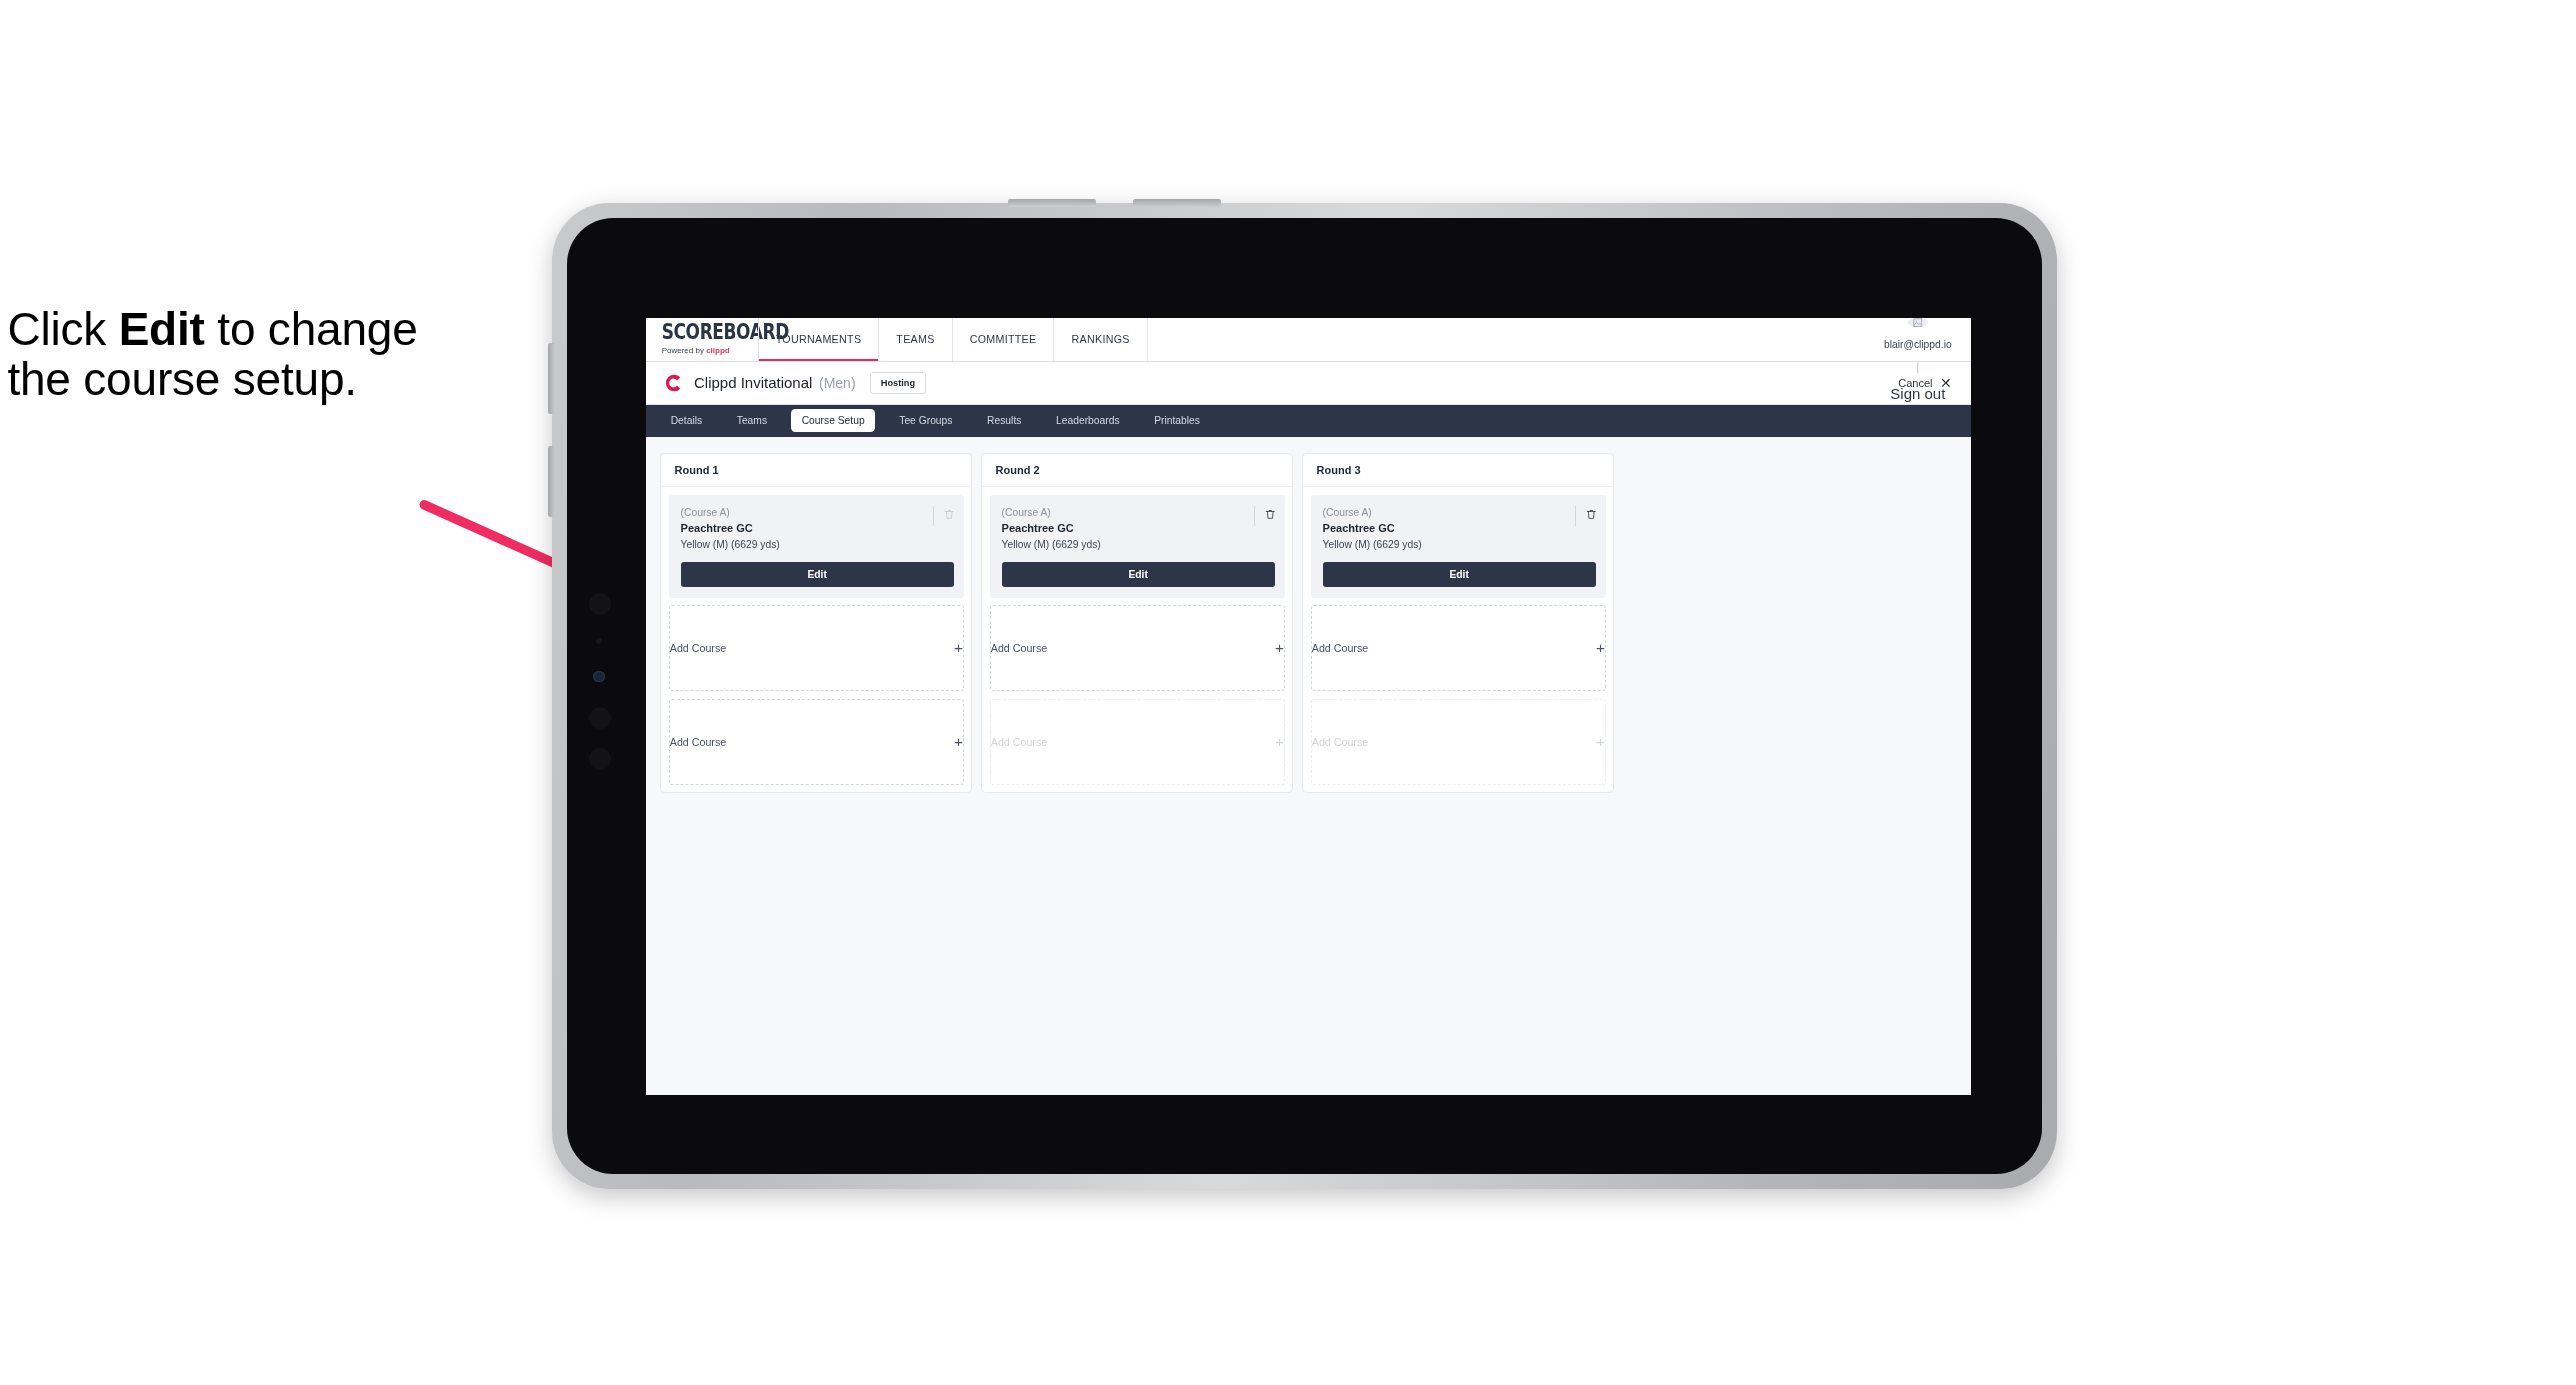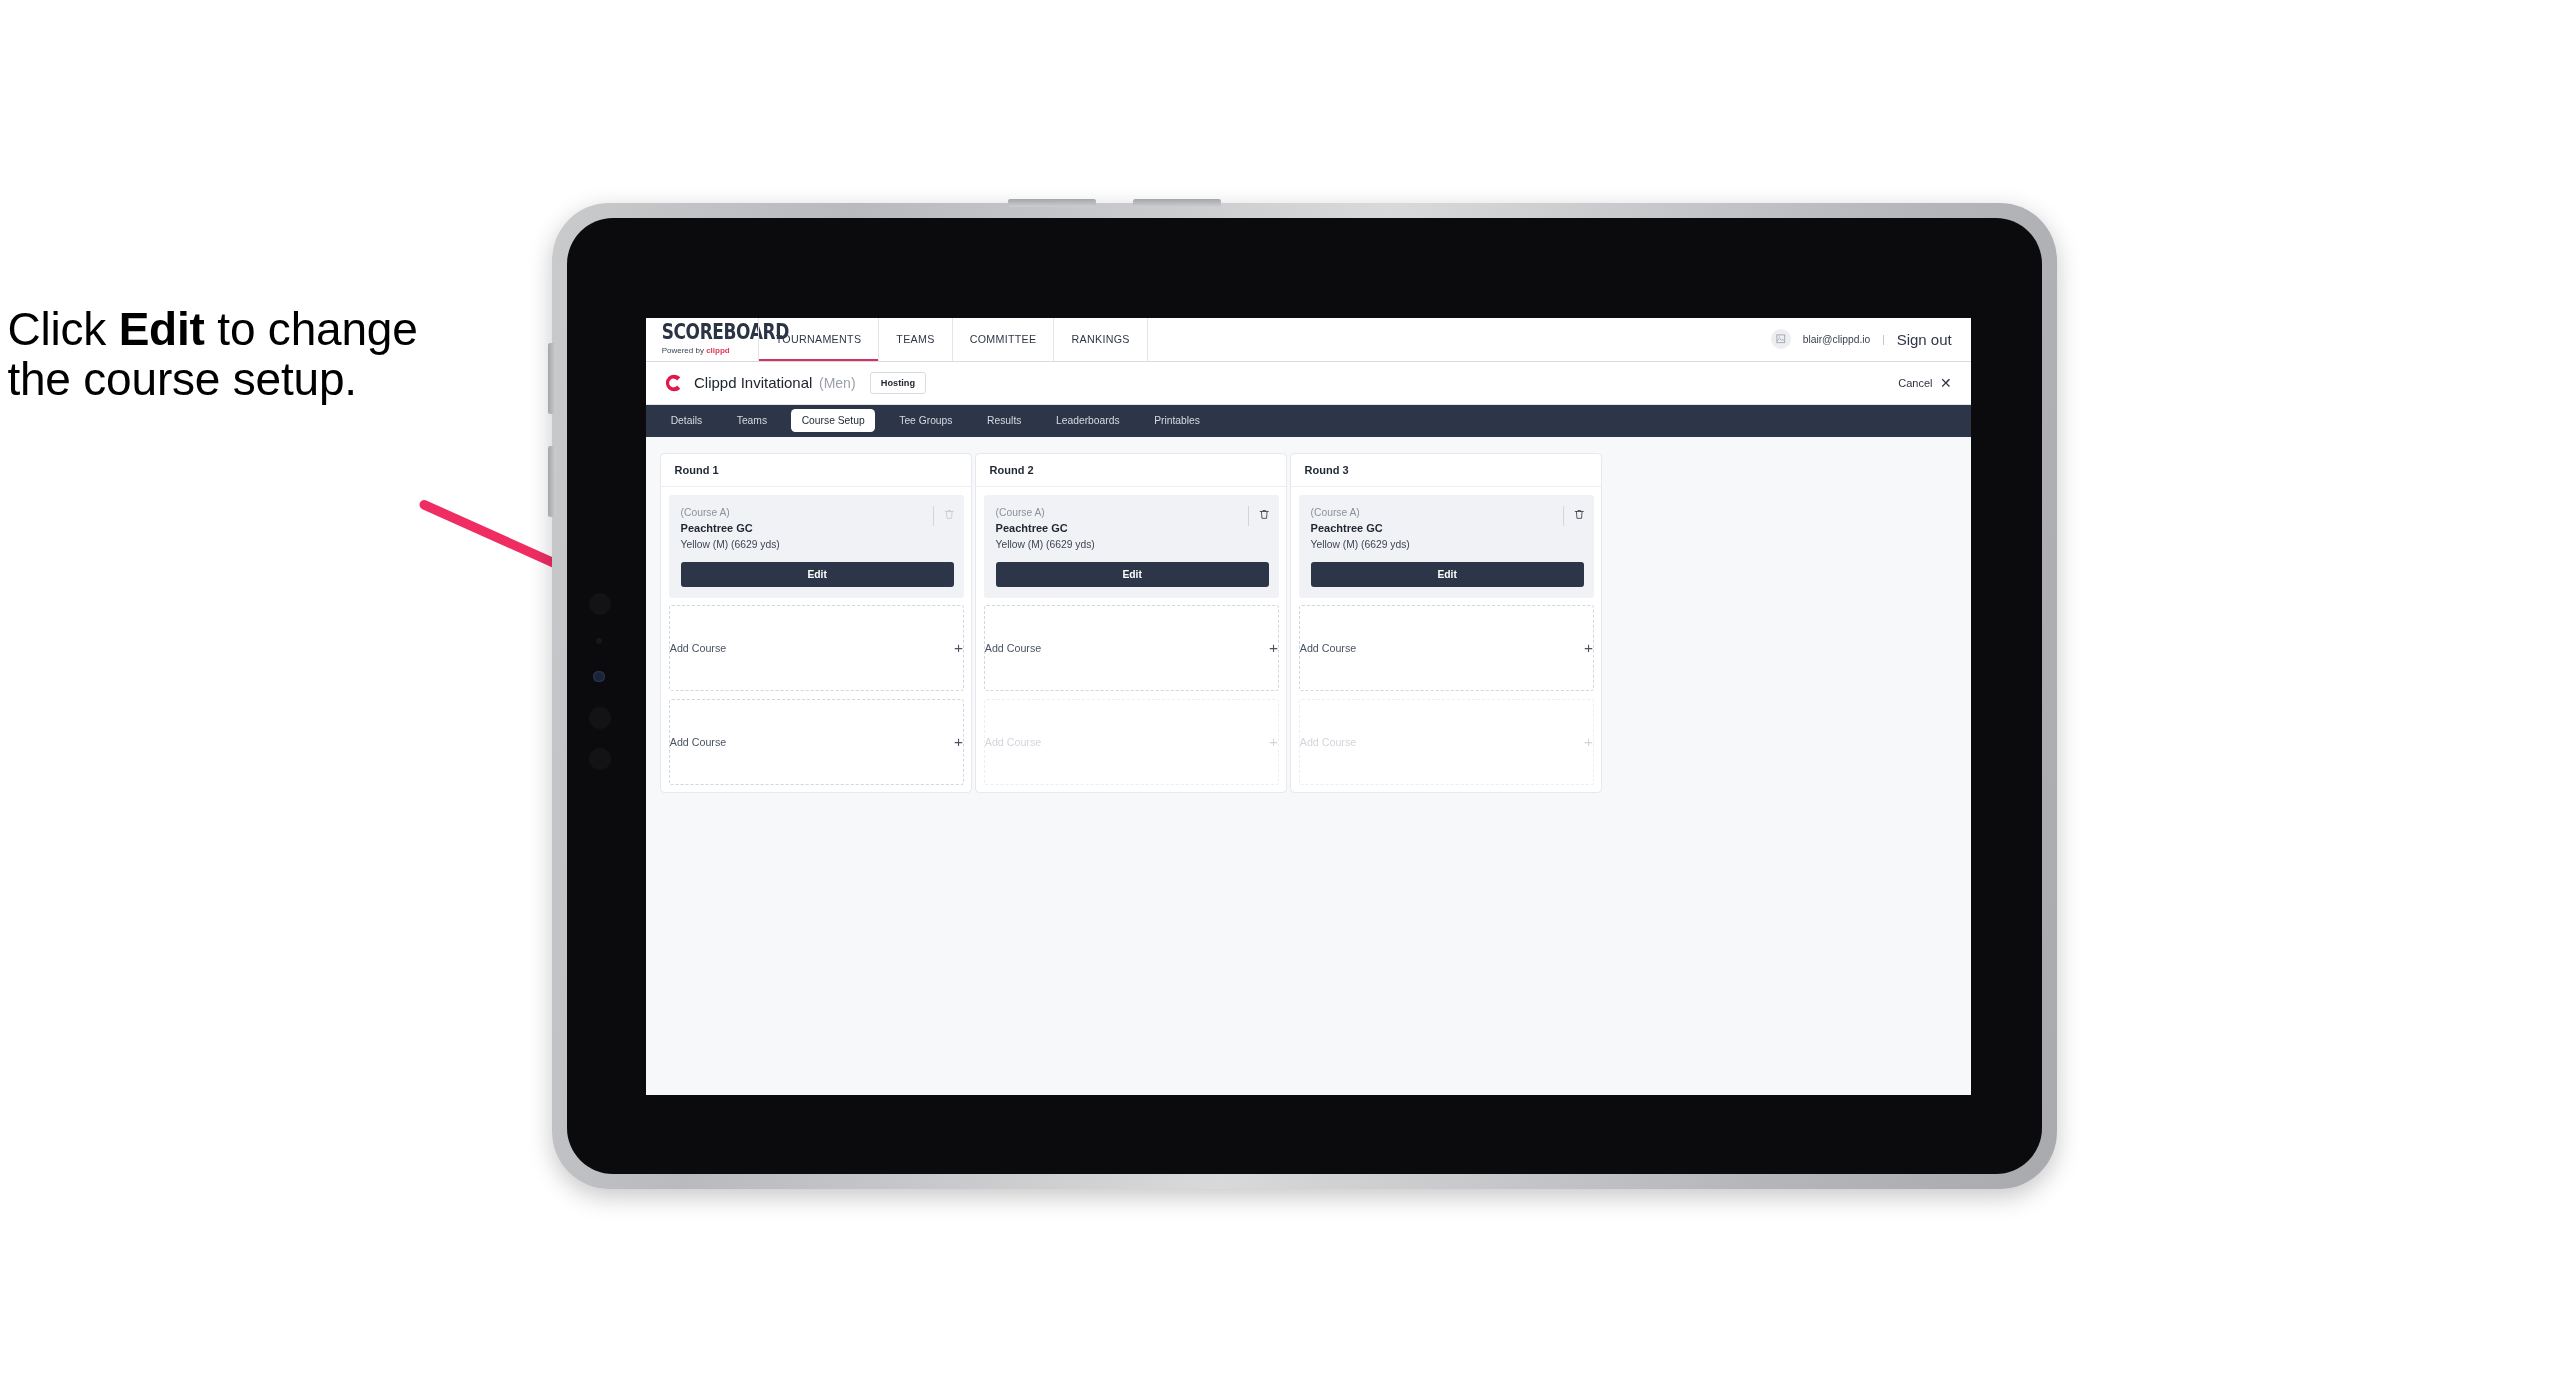--- a/index.html
+++ b/index.html
@@ -150,20 +150,21 @@
     height: 2.2px;
     background: #d8315f;
   }
 
   .topbar-right {
     margin-left: auto;
     display: flex;
     align-items: center;
     padding-right: 19px;
     gap: 11.8px;
+    flex-direction: column;
   }
   .avatar {
     width: 20px; height: 20px;
     border-radius: 50%;
     background: #eceef1;
     display: flex; align-items: center; justify-content: center;
     color: #9aa0aa;
   }
   .user-email { font-size: 10.3px; color: #3c4351; }
   .divider-pipe { color: #b9bec6; font-size: 10.3px; }
@@ -228,21 +229,21 @@
   .subnav-item.active {
     background: #ffffff;
     color: #1d2531;
     font-weight: normal;
   }
 
   
   .content {
     padding: 16px 0 0 14.7px;
     display: flex;
-    gap: 3px;
+    gap: 9px;
     align-items: flex-start;
   }
   .round-col {
     width: 312px;
     background: #ffffff;
     border: 0.7px solid #e6e8ec;
     border-radius: 4.4px;
     overflow: hidden;
     flex: none;
   }

